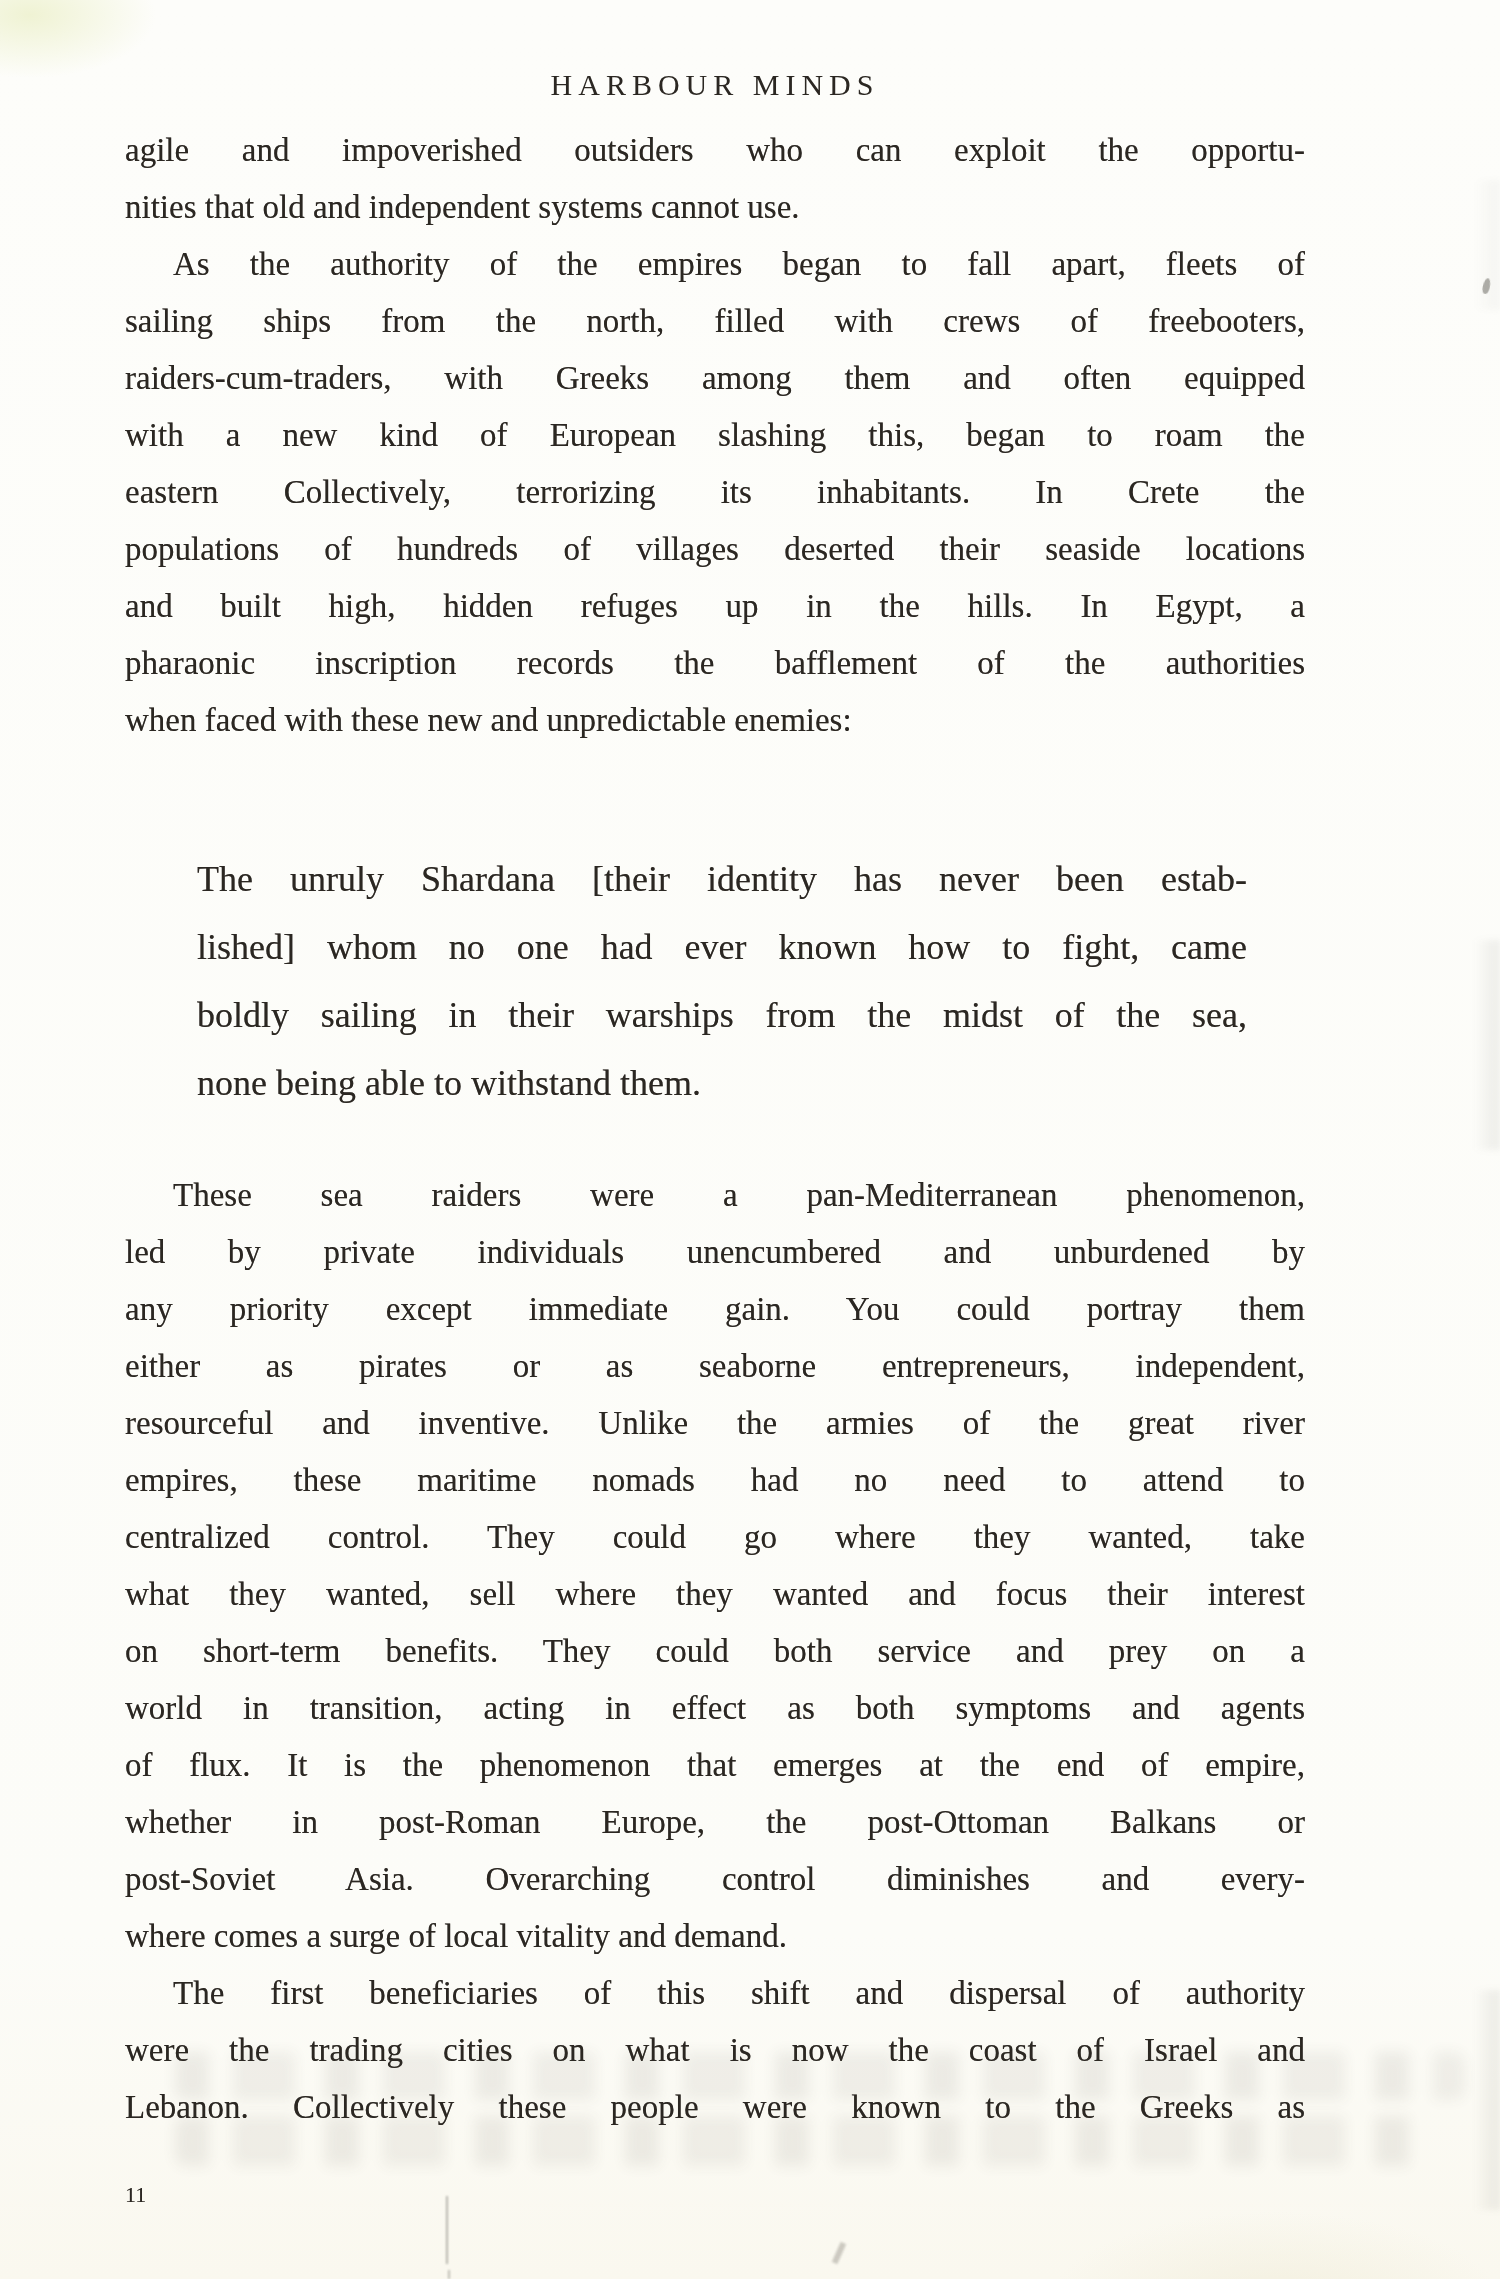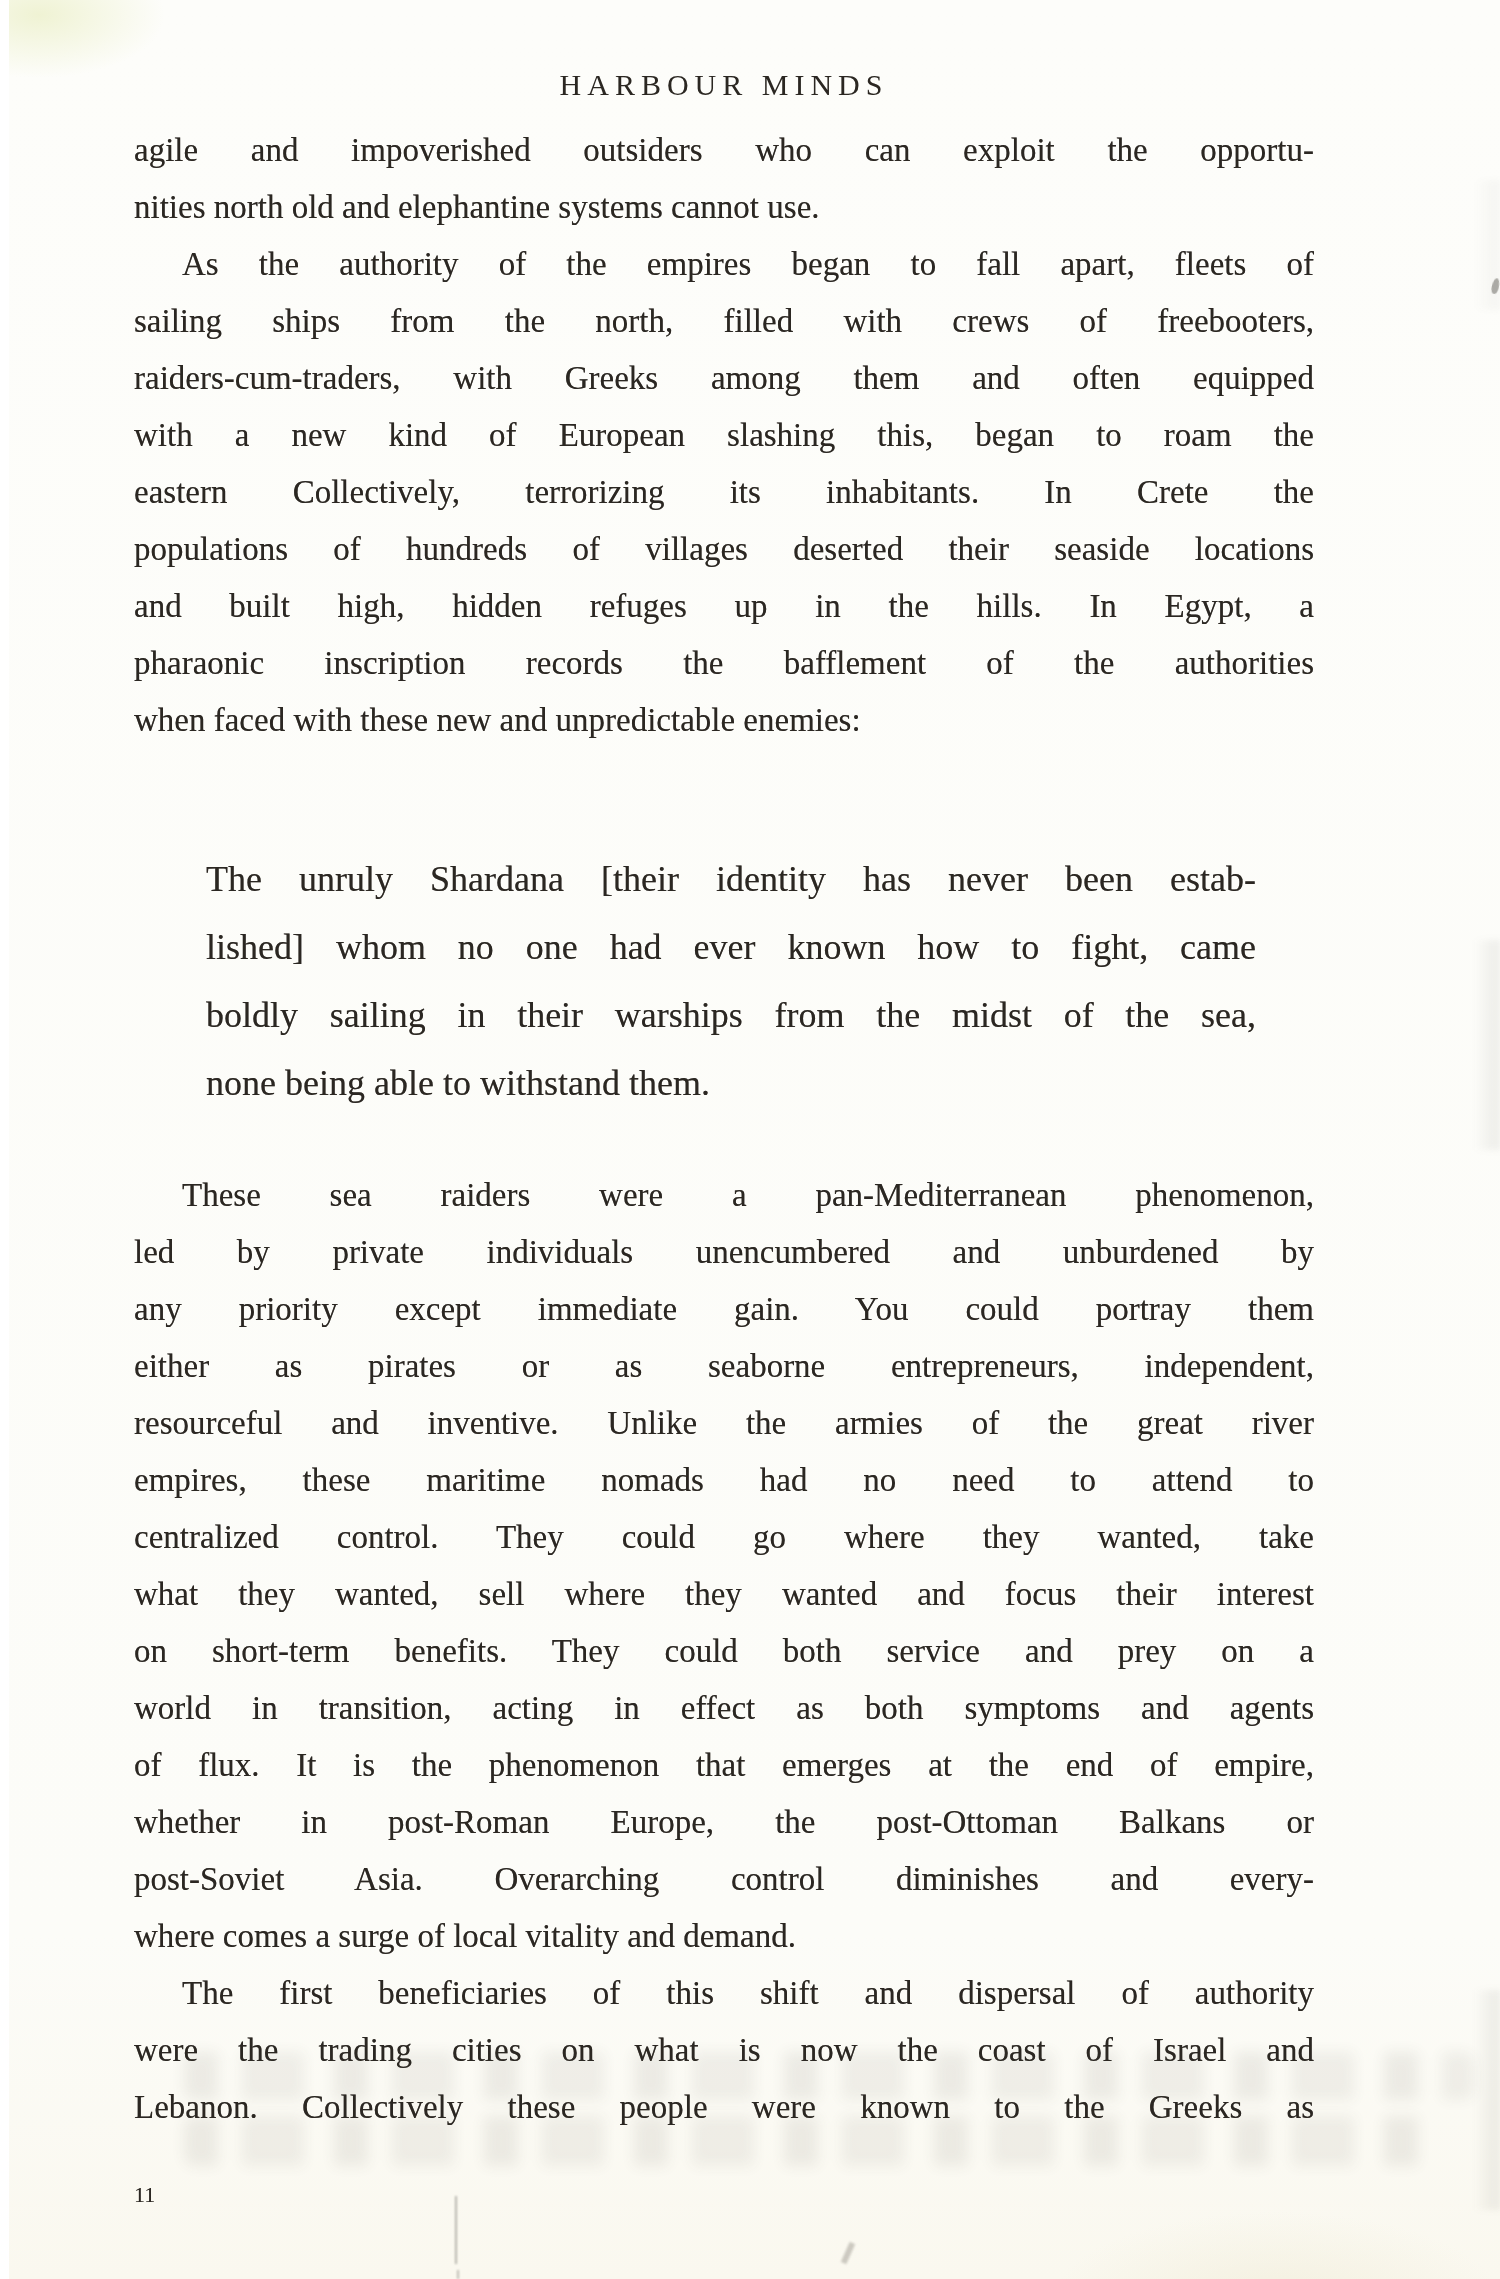--- a/index.html
+++ b/index.html
@@ -9,21 +9,20 @@
     font-family:"Liberation Serif","DejaVu Serif",serif;
     position:relative;
     overflow:hidden;
   }
   .page{
     position:absolute;inset:0;
     background:
       radial-gradient(180px 90px at 30px 15px, rgba(228,234,180,0.55), rgba(228,234,180,0) 70%),
       radial-gradient(300px 120px at 85% 101%, rgba(235,230,205,0.45), rgba(235,230,205,0) 75%),
       linear-gradient(180deg, #fdfdfa 0%, #fcfcf8 85%, #faf8ef 100%);
-    margin-left: 9px;
   }
   
   .edge-shade{
     position:absolute;right:0;width:26px;
     background:linear-gradient(90deg, rgba(0,0,0,0) 0%, rgba(90,90,85,0.10) 100%);
     filter:blur(3px);
   }
   .edge-shade.a{top:940px;height:210px;}
   .edge-shade.b{top:1990px;height:220px;}
   .edge-shade.c{top:180px;height:130px;opacity:.5;}
@@ -95,21 +94,21 @@
   <div class="edge-shade a"></div>
   <div class="edge-shade b"></div>
   <div class="edge-shade c"></div>
 
   <div class="header">HARBOUR MINDS</div>
 
   <div class="column">
 
     <div>
       <div class="line">agile and impoverished outsiders who can exploit the opportu-</div>
-      <div class="line last">nities north old and elephantine systems cannot use.</div>
+      <div class="line last">nities that old and independent systems cannot use.</div>
     </div>
 
     <div>
       <div class="line indent">As the authority of the empires began to fall apart, fleets of</div>
       <div class="line">sailing ships from the north, filled with crews of freebooters,</div>
       <div class="line">raiders-cum-traders, with Greeks among them and often equipped</div>
       <div class="line">with a new kind of European slashing this, began to roam the</div>
       <div class="line">eastern Collectively, terrorizing its inhabitants. In Crete the</div>
       <div class="line">populations of hundreds of villages deserted their seaside locations</div>
       <div class="line">and built high, hidden refuges up in the hills. In Egypt, a</div>

